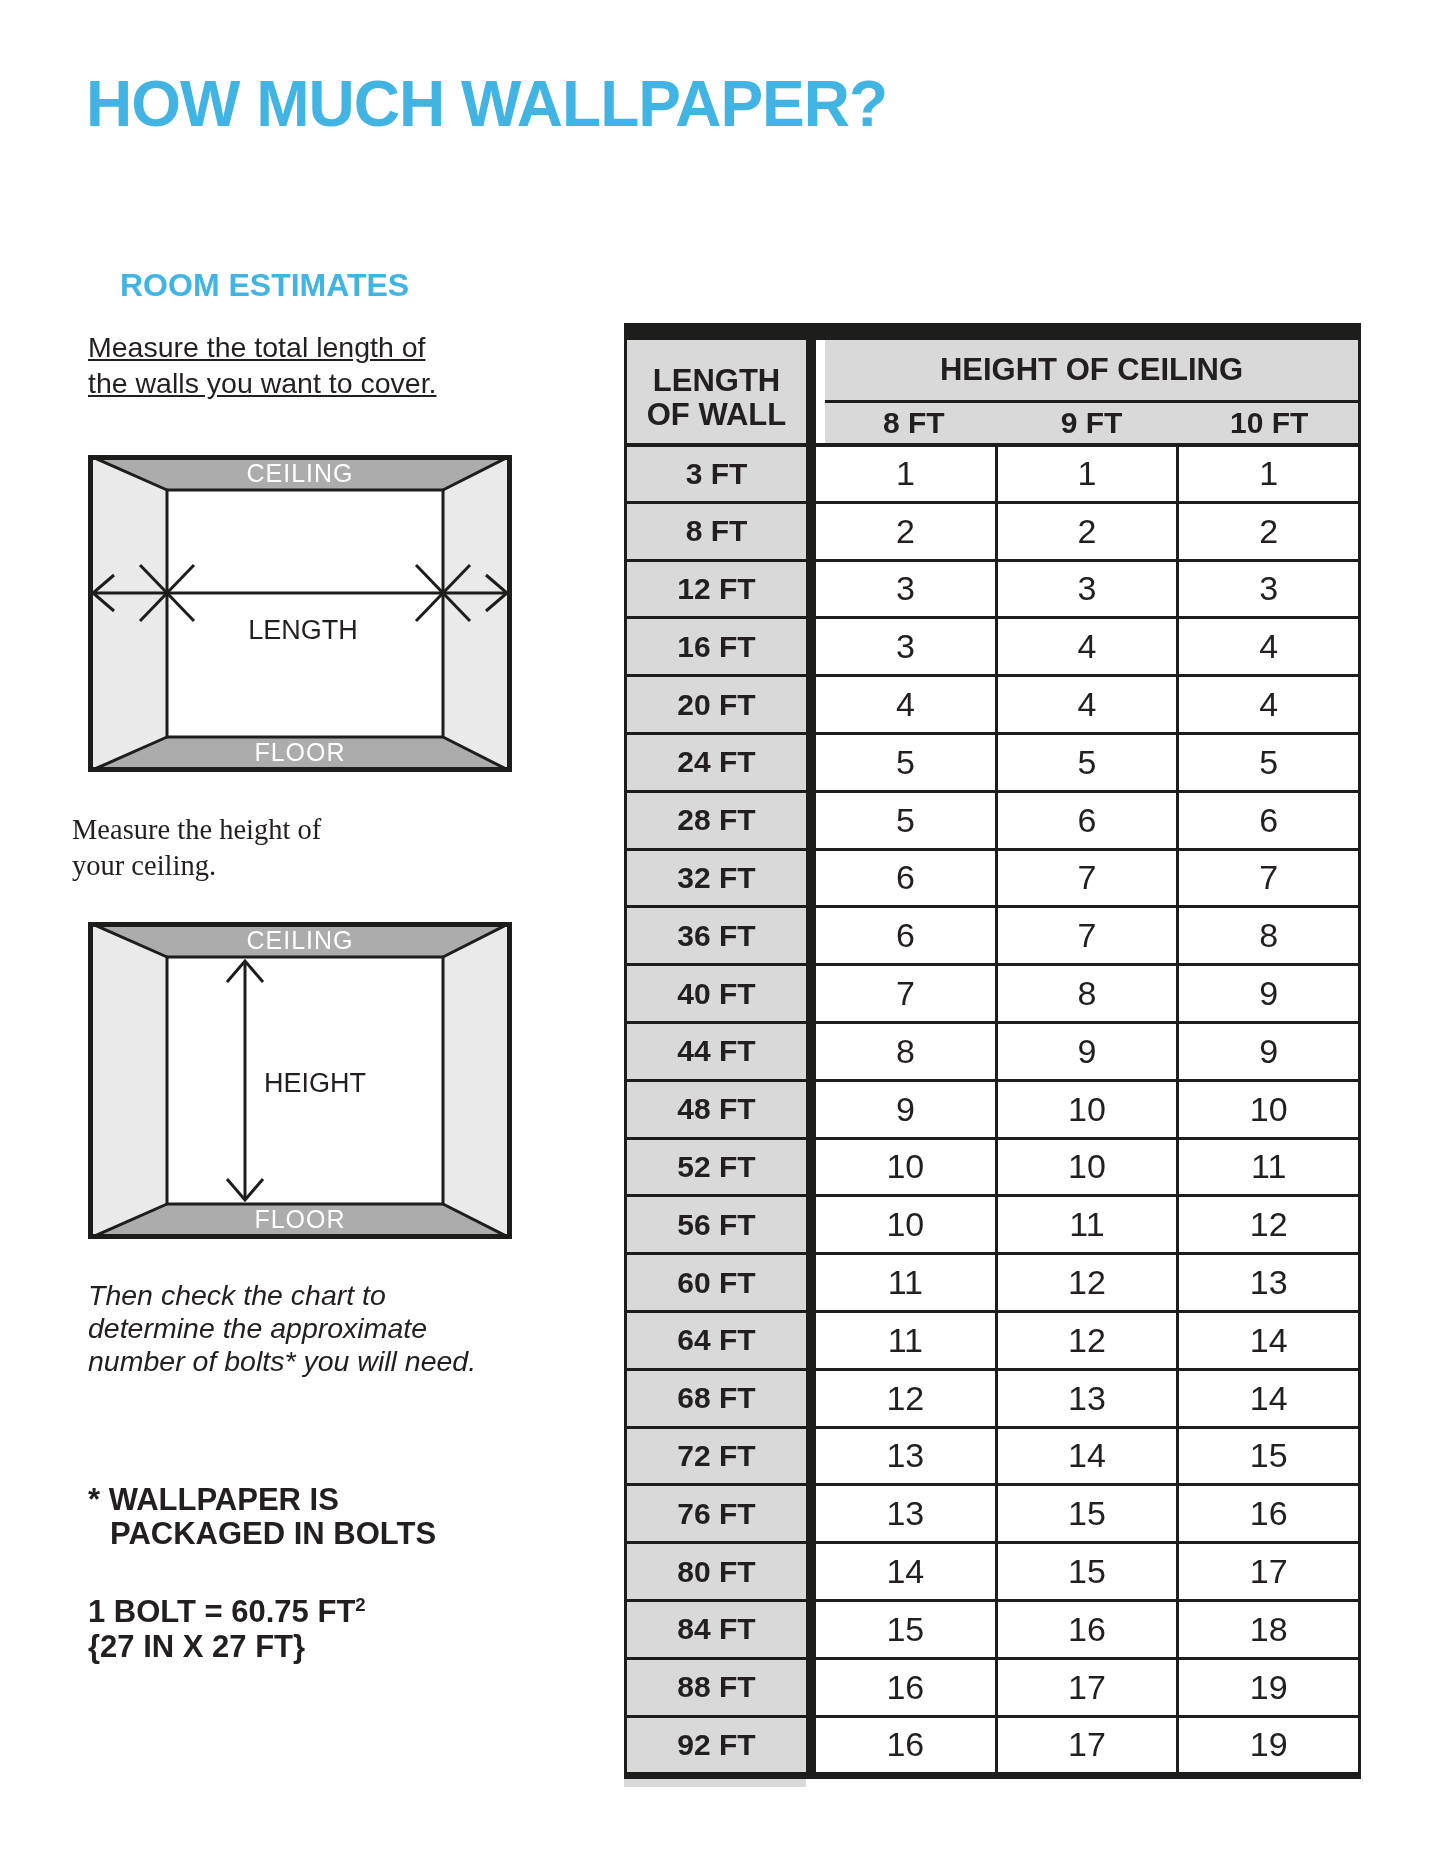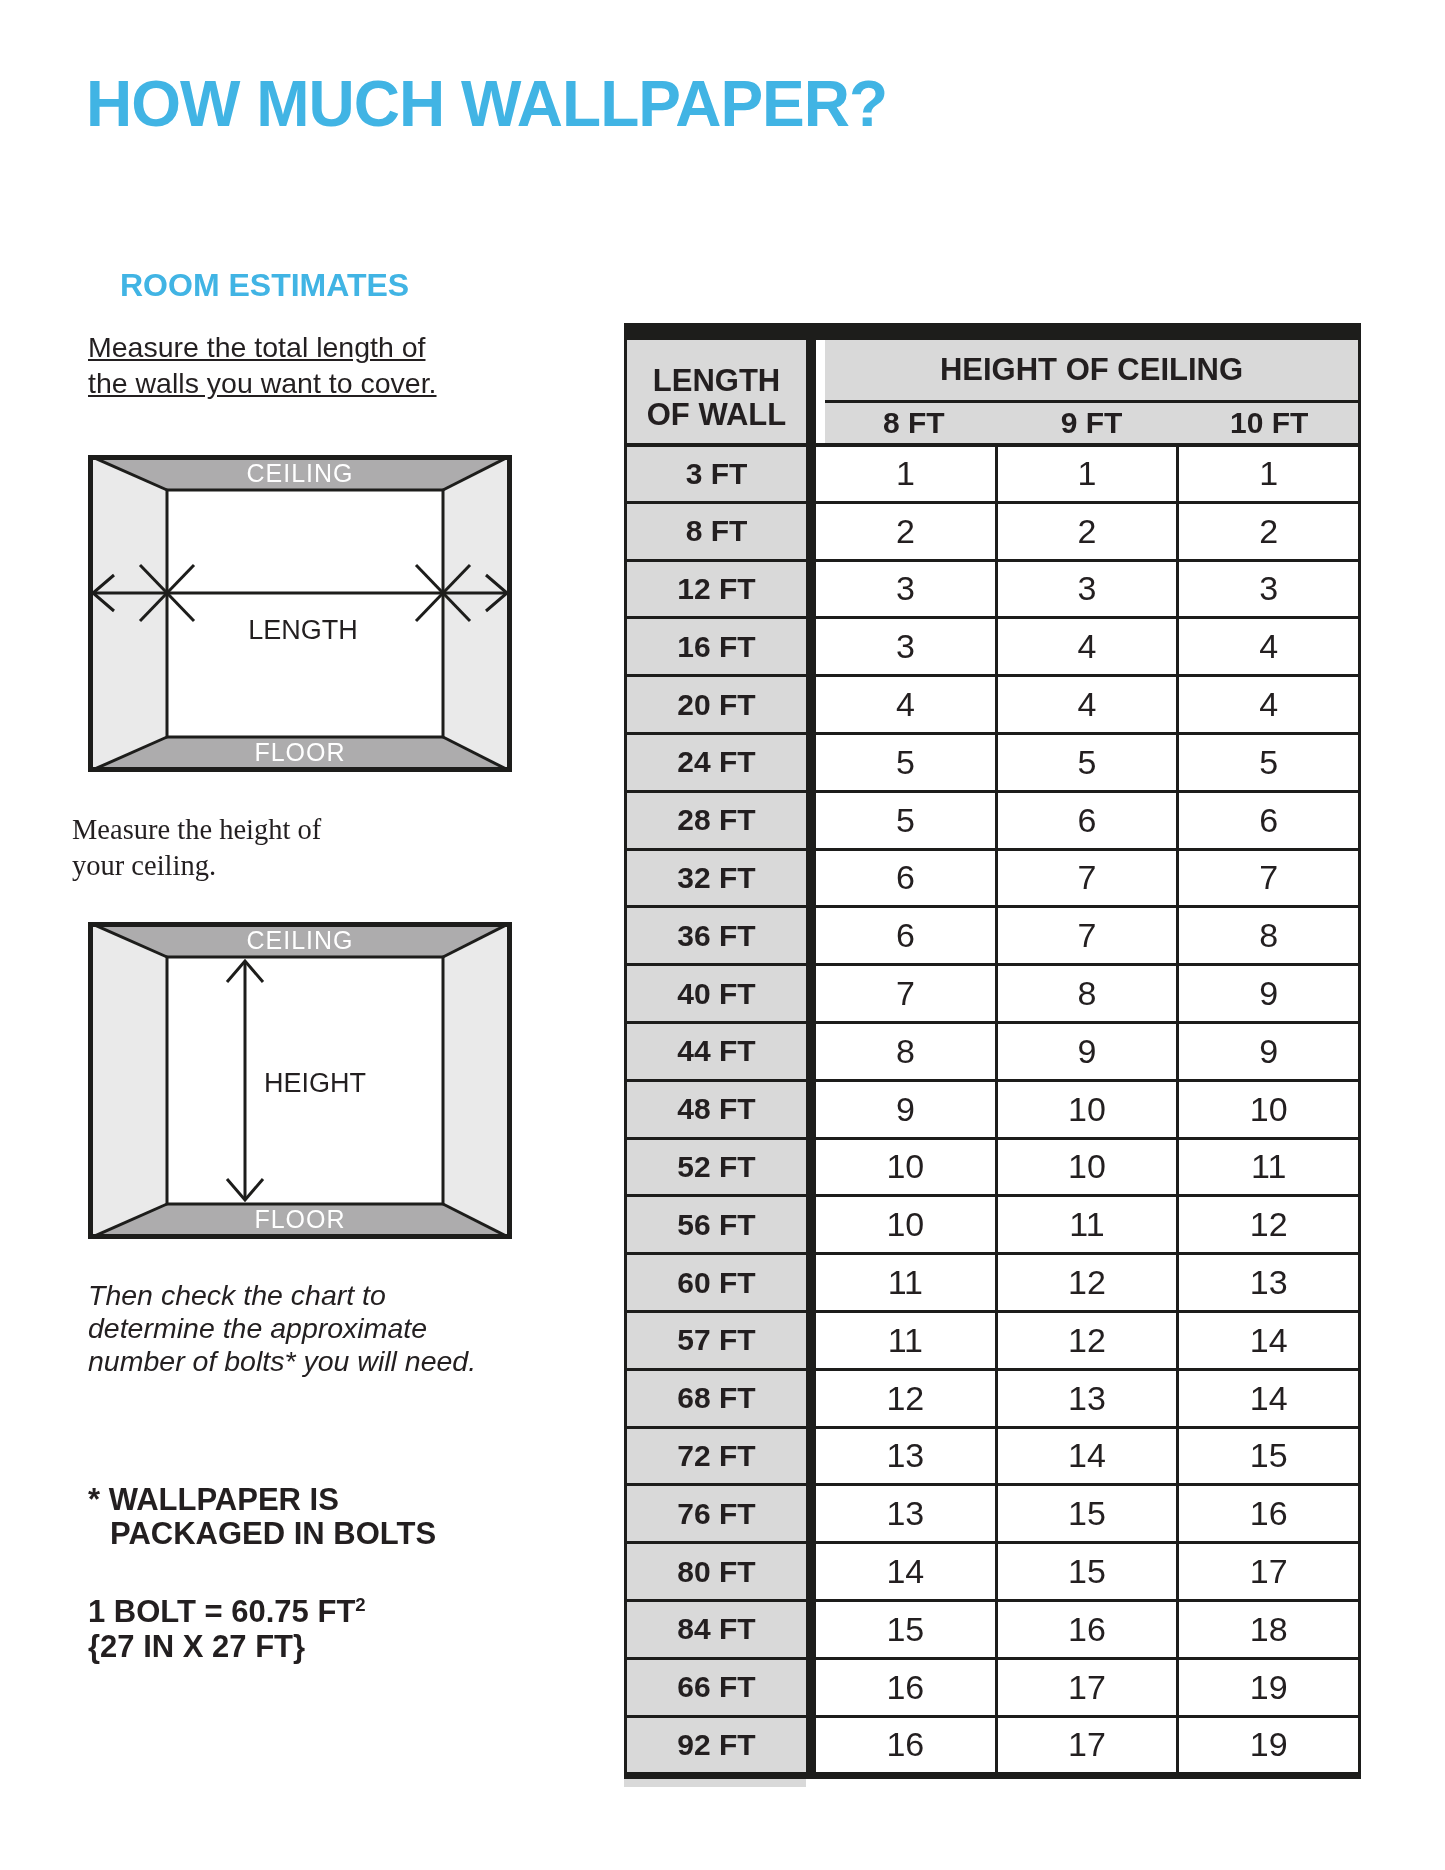--- a/index.html
+++ b/index.html
@@ -270,21 +270,21 @@
         <div class="trow">
           <div class="rlabel">60 FT</div>
           <div class="vdiv"></div>
           <div class="vals">
             <div class="cell">11</div>
             <div class="cell">12</div>
             <div class="cell">13</div>
           </div>
         </div>
         <div class="trow">
-          <div class="rlabel">57 FT</div>
+          <div class="rlabel">64 FT</div>
           <div class="vdiv"></div>
           <div class="vals">
             <div class="cell">11</div>
             <div class="cell">12</div>
             <div class="cell">14</div>
           </div>
         </div>
         <div class="trow">
           <div class="rlabel">68 FT</div>
           <div class="vdiv"></div>
@@ -324,21 +324,21 @@
         <div class="trow">
           <div class="rlabel">84 FT</div>
           <div class="vdiv"></div>
           <div class="vals">
             <div class="cell">15</div>
             <div class="cell">16</div>
             <div class="cell">18</div>
           </div>
         </div>
         <div class="trow">
-          <div class="rlabel">66 FT</div>
+          <div class="rlabel">88 FT</div>
           <div class="vdiv"></div>
           <div class="vals">
             <div class="cell">16</div>
             <div class="cell">17</div>
             <div class="cell">19</div>
           </div>
         </div>
         <div class="trow">
           <div class="rlabel">92 FT</div>
           <div class="vdiv"></div>

